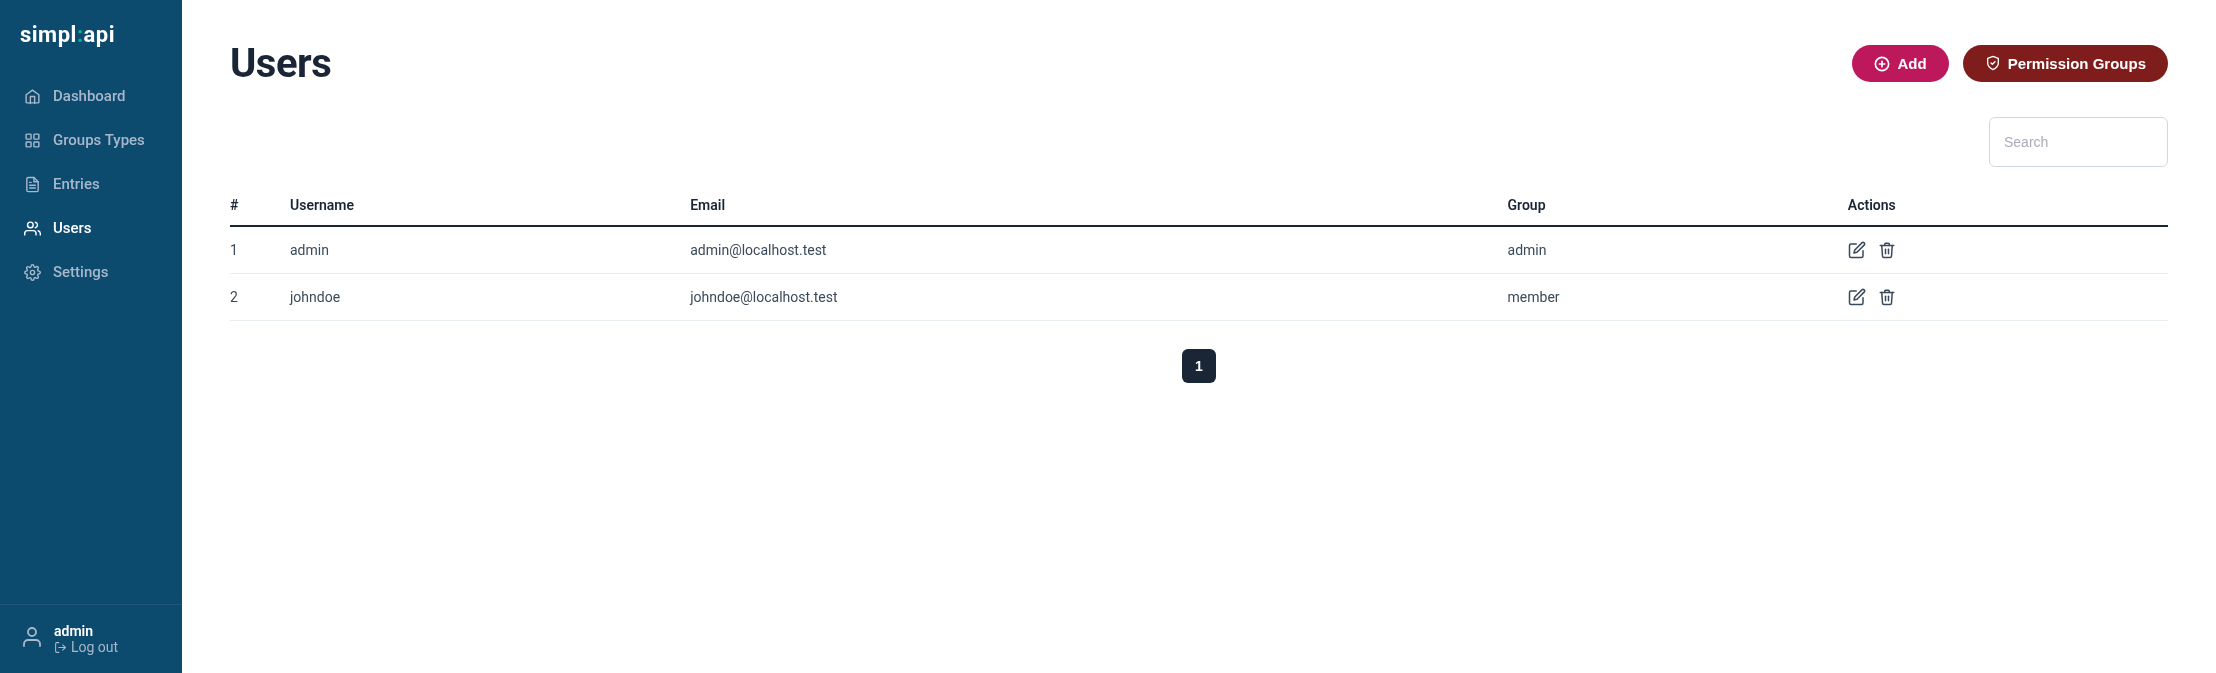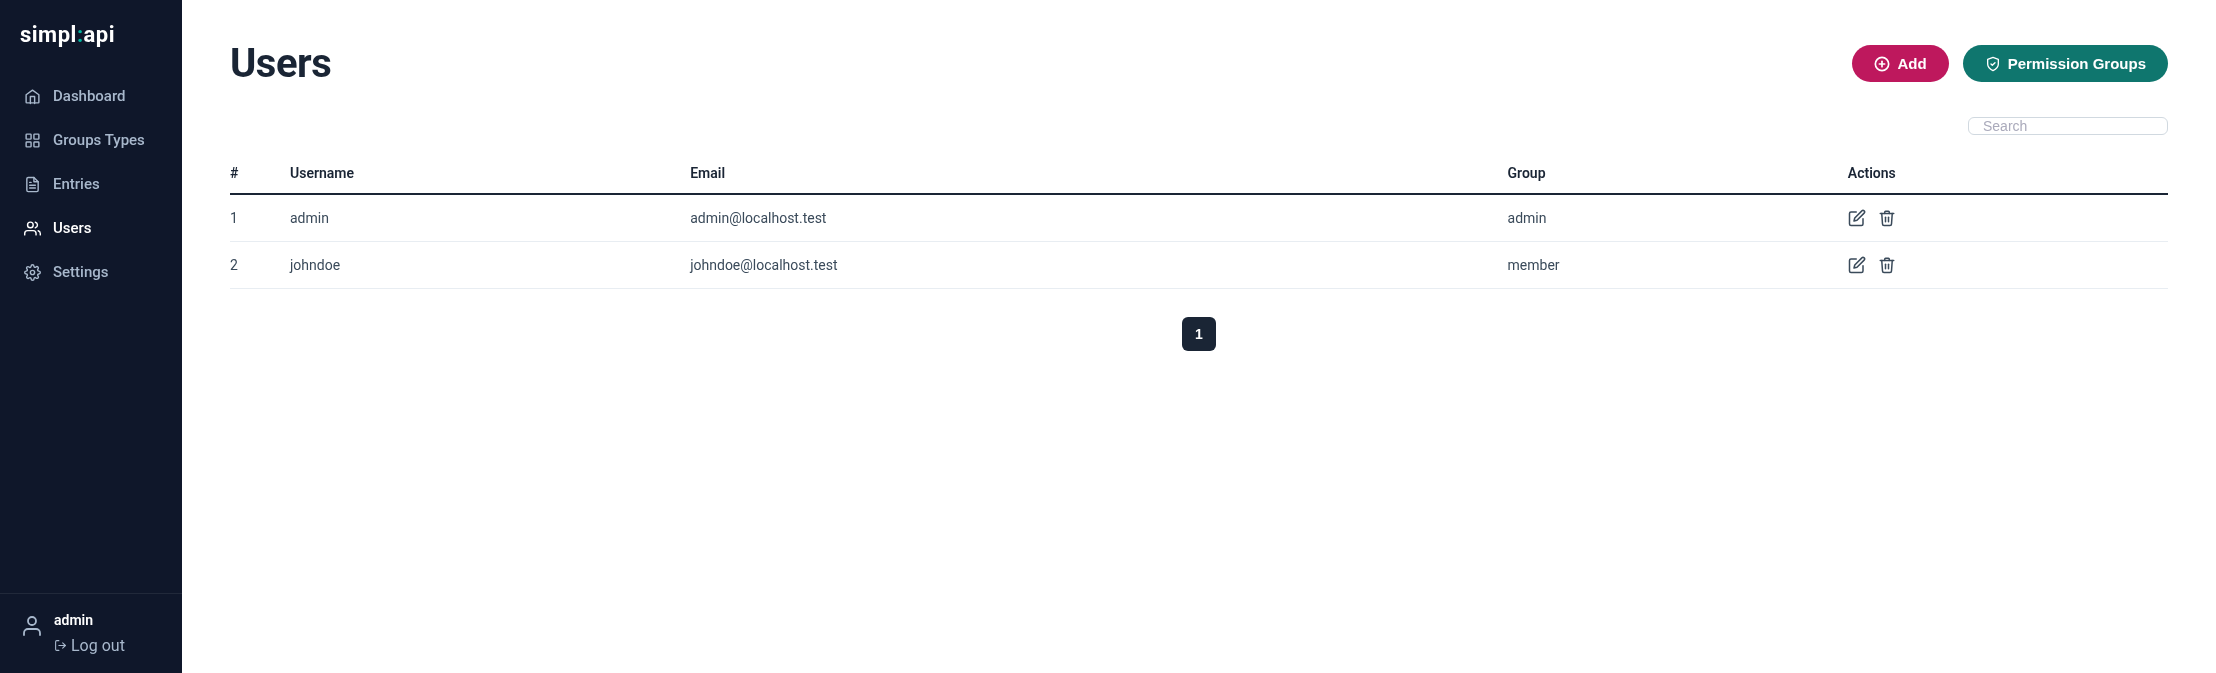--- a/index.html
+++ b/index.html
@@ -1,21 +1,21 @@
 <!DOCTYPE html>
 <html><head>
   <meta charset="utf-8">
   <style>
     * { margin: 0; padding: 0; box-sizing: border-box; }
     body { font-family: -apple-system, BlinkMacSystemFont, 'Segoe UI', Roboto, sans-serif; display: flex; height: 100vh; background: #fff; }
 
     
     .sidebar {
       width: 182px;
-      background: #0f172a;
+      background: #0c4a6e;
       color: #fff;
       display: flex;
       flex-direction: column;
       flex-shrink: 0;
       height: 100vh;
     }
     .sidebar-logo {
       padding: 22px 20px 28px 20px;
     }
     .sidebar-logo span {
@@ -58,27 +58,27 @@
       gap: 10px;
     }
     .user-avatar-icon {
       font-size: 22px;
       color: #a8b8cc;
       margin-top: 2px;
     }
     .user-info { display: flex; flex-direction: column; }
     .user-name { font-size: 14px; font-weight: 600; color: #fff; }
     .user-logout {
-      font-size: 16px;
+      font-size: 14px;
       color: #a8b8cc;
       cursor: pointer;
       display: flex;
       align-items: center;
       gap: 4px;
-      margin-top: 8px;
+      margin-top: 0;
     }
 
     
     .main {
       flex: 1;
       display: flex;
       flex-direction: column;
       padding: 40px 48px 40px 48px;
       overflow-y: auto;
     }
@@ -106,44 +106,43 @@
       border-radius: 24px;
       padding: 10px 22px;
       font-size: 15px;
       font-weight: 600;
       cursor: pointer;
       display: flex;
       align-items: center;
       gap: 7px;
     }
     .btn-permission {
-      background: #0f766e;
+      background: #7f1d1d;
       color: #fff;
       border: none;
       border-radius: 24px;
       padding: 10px 22px;
       font-size: 15px;
       font-weight: 600;
       cursor: pointer;
       display: flex;
-      align-items: center;
       gap: 7px;
     }
     .search-wrapper {
       display: flex;
       justify-content: flex-end;
       margin-bottom: 20px;
     }
     .search-input {
       border: 1px solid #d1d9e0;
       border-radius: 6px;
-      padding: 0 14px;
+      padding: 16px 14px;
       font-size: 14px;
       color: #555;
-      width: 200px;
+      width: 179px;
       outline: none;
     }
     .search-input::placeholder { color: #aab; }
 
     
     .table-container { width: 100%; }
     table {
       width: 100%;
       border-collapse: collapse;
     }

